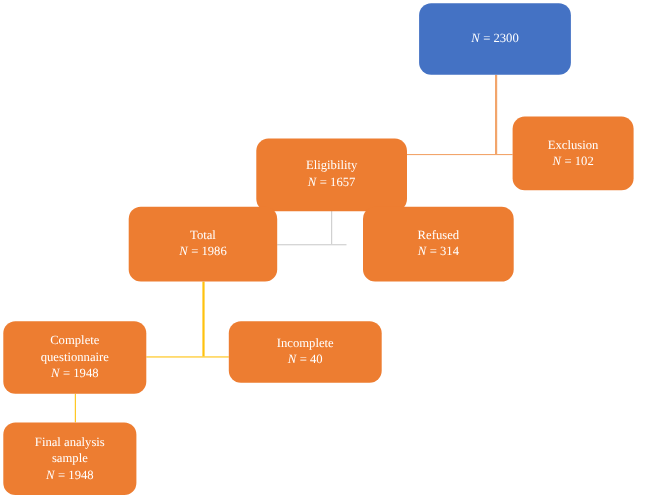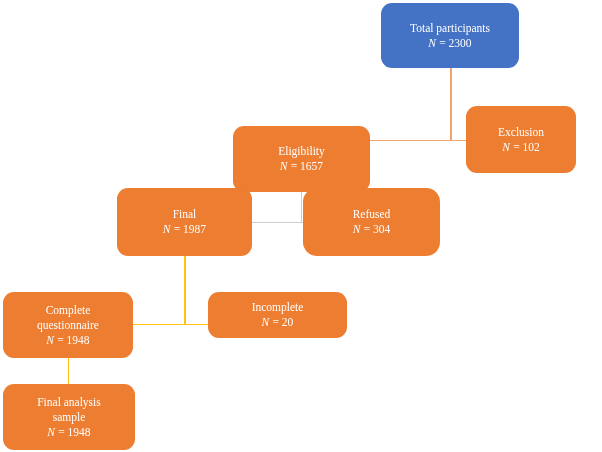--- a/index.html
+++ b/index.html
@@ -39,24 +39,24 @@
   }
   .line.orange { background: var(--connector-orange, #F2A56B); }
   .line.gray   { background: var(--connector-gray, #CDCDCD); }
   .line.yellow { background: var(--connector-yellow, #FFC20E); }
 
   
   #node-total       { left: 381px; top: 3px;   width: 138px; height: 65px; }
   #node-eligibility { left: 233px; top: 106px; width: 137px; height: 66px; margin-top: 20px; }
   #node-exclusion   { left: 466px; top: 106px; width: 110px; height: 67px; }
   #node-agree       { left: 117px; top: 188px; width: 135px; height: 68px; }
-  #node-refused     { left: 303px; top: 188px; width: 137px; height: 68px; border-radius: 14px; }
+  #node-refused     { left: 330px; top: 188px; width: 137px; height: 68px; }
   #node-complete    { left: 3px;   top: 292px; width: 130px; height: 66px; }
-  #node-incomplete  { left: 208px; top: 292px; width: 139px; height: 46px; }
-  #node-final       { left: 3px;   top: 384px; width: 132px; height: 66px; }
+  #node-incomplete  { left: 208px; top: 292px; width: 139px; height: 56px; }
+  #node-final       { left: 3px;   top: 384px; width: 121px; height: 66px; }
 
   
   #conn-total-v        { left: 450px;   top: 68px;    width: 1.5px; height: 72px;  }
   #conn-eligexcl-h     { left: 370px;   top: 139.5px; width: 96px;  height: 1.5px; }
   #conn-elig-v         { left: 300.5px; top: 172px;   width: 1.5px; height: 50px;  }
   #conn-agreerefused-h { left: 252px;   top: 221.5px; width: 63px;  height: 1.5px; }
   #conn-agree-v        { left: 184px;   top: 256px;   width: 1.5px; height: 68px;  }
   #conn-complincomp-h  { left: 133px;   top: 323.5px; width: 75px;  height: 1.5px; }
   #conn-complete-v     { left: 67.5px;  top: 358px;   width: 1.5px; height: 26px;  }
 </style>
@@ -67,66 +67,65 @@
 
   <div class="line orange" id="conn-total-v"></div>
   <div class="line orange" id="conn-eligexcl-h"></div>
   <div class="line gray" id="conn-elig-v"></div>
   <div class="line gray" id="conn-agreerefused-h"></div>
   <div class="line yellow" id="conn-agree-v"></div>
   <div class="line yellow" id="conn-complincomp-h"></div>
   <div class="line yellow" id="conn-complete-v"></div>
 
   <div class="node blue" id="node-total">
-    <div class="node-title">Total participants</div>
     <div class="node-count">
       <span class="n-symbol">N</span><span class="n-value">= 2300</span>
     </div>
   </div>
 
   <div class="node orange" id="node-eligibility">
     <div class="node-title">Eligibility</div>
     <div class="node-count">
       <span class="n-symbol">N</span><span class="n-value">= 1657</span>
     </div>
   </div>
 
   <div class="node orange" id="node-exclusion">
     <div class="node-title">Exclusion</div>
     <div class="node-count">
       <span class="n-symbol">N</span><span class="n-value">= 102</span>
     </div>
   </div>
 
   <div class="node orange" id="node-agree">
-    <div class="node-title">Final</div>
+    <div class="node-title">Total</div>
     <div class="node-count">
-      <span class="n-symbol">N</span><span class="n-value">= 1987</span>
+      <span class="n-symbol">N</span><span class="n-value">= 1986</span>
     </div>
   </div>
 
   <div class="node orange" id="node-refused">
     <div class="node-title">Refused</div>
     <div class="node-count">
-      <span class="n-symbol">N</span><span class="n-value">= 304</span>
+      <span class="n-symbol">N</span><span class="n-value">= 314</span>
     </div>
   </div>
 
   <div class="node orange" id="node-complete">
     <div class="node-title">Complete
 questionnaire</div>
     <div class="node-count">
       <span class="n-symbol">N</span><span class="n-value">= 1948</span>
     </div>
   </div>
 
   <div class="node orange" id="node-incomplete">
     <div class="node-title">Incomplete</div>
     <div class="node-count">
-      <span class="n-symbol">N</span><span class="n-value">= 20</span>
+      <span class="n-symbol">N</span><span class="n-value">= 40</span>
     </div>
   </div>
 
   <div class="node orange" id="node-final">
     <div class="node-title">Final analysis
 sample</div>
     <div class="node-count">
       <span class="n-symbol">N</span><span class="n-value">= 1948</span>
     </div>
   </div>

